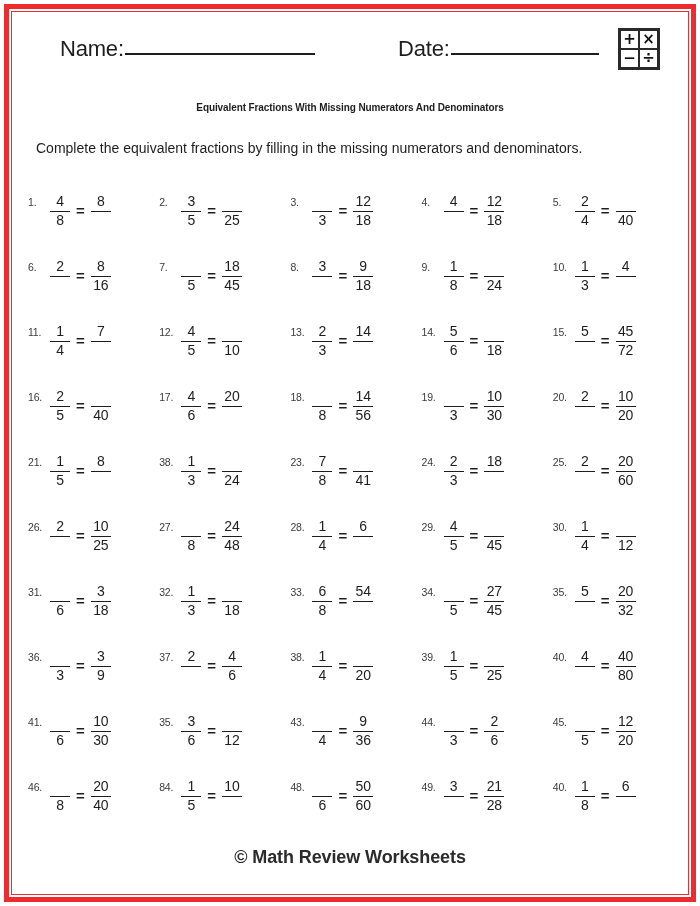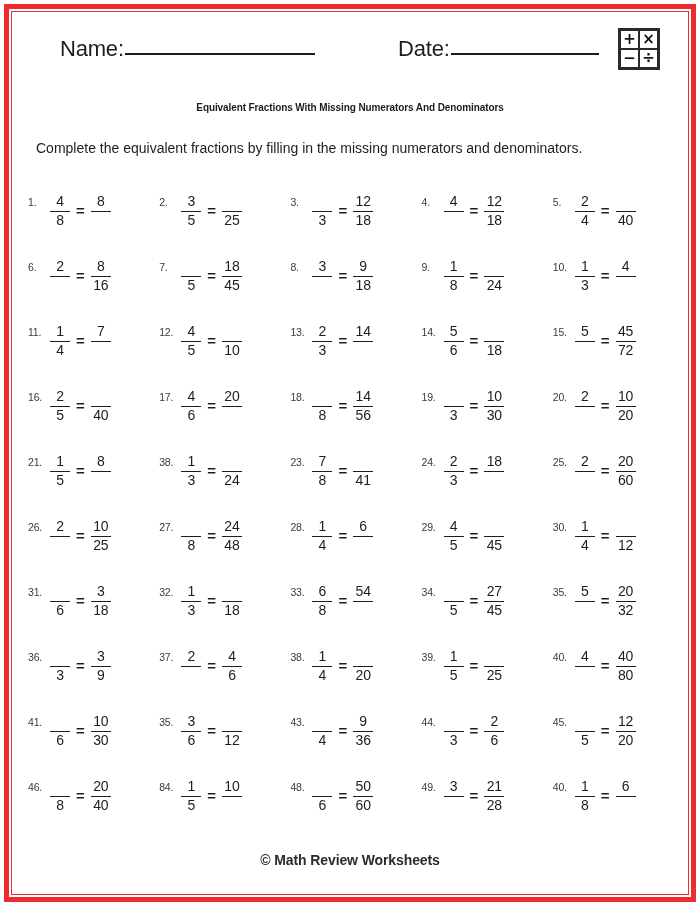--- a/index.html
+++ b/index.html
@@ -195,21 +195,21 @@
     padding-bottom: 1px;
   }
 
   
   #footer {
     position: absolute;
     left: 0;
     bottom: 22px;
     width: 668px;
     text-align: center;
-    font-size: 14px;
+    font-size: 18px;
     font-weight: 600;
     color: #2b2b2b;
     letter-spacing: -0.1px;
   }
 </style>
 </head>
 <body>
 
 <div id="page">
 

